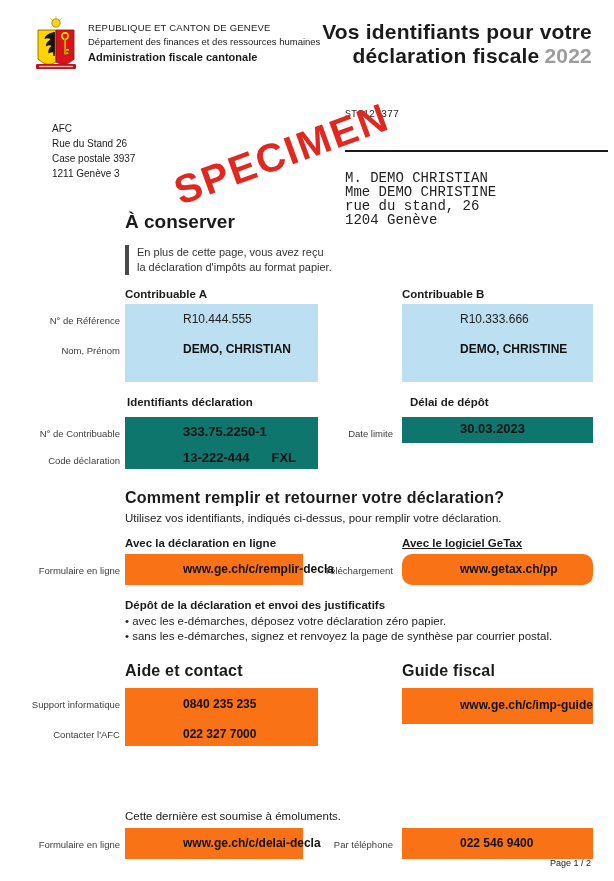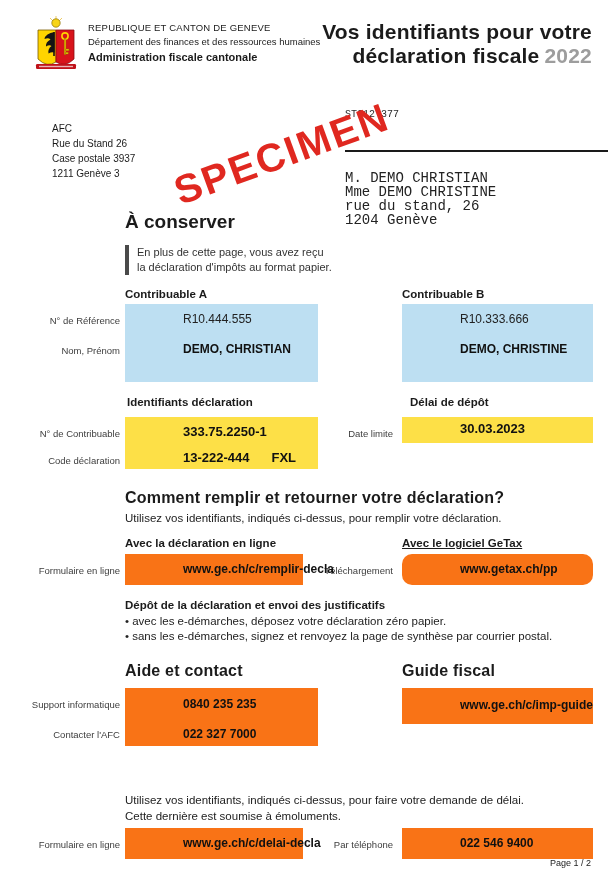--- a/index.html
+++ b/index.html
@@ -28,21 +28,21 @@
   .keep-title { position:absolute; left:125px; top:211px; font-size:19px; font-weight:bold; }
   .keep-note { position:absolute; left:125px; top:245px; border-left:4px solid #4a4a4a; padding-left:8px; font-size:11px; line-height:15px; color:#333; }
 
   
   .lbl { position:absolute; width:112px; text-align:right; font-size:9.5px; color:#3d3d3d; }
   .lbl.c1 { left:8px; }
   .lbl.c2 { left:281px; }
   .colhead { position:absolute; font-size:11.5px; font-weight:bold; }
   .box { position:absolute; }
   .blue { background:#bddff2; }
-  .yellow { background:#fde047; }
+  .yellow { background:#0f766e; }
   .gray { background:#f97316; }
   .val { position:absolute; left:10px; font-size:12px; color:#222; white-space:nowrap;margin-left:48px; }
   .val.b { font-weight:bold; color:#111; }
   .val.big { font-size:13px; font-weight:bold; color:#111; }
   .h1 { position:absolute; font-size:16px; font-weight:bold; letter-spacing:.2px; }
   .body-txt { position:absolute; font-size:11.5px; line-height:15px; color:#222; }
   .sub { position:absolute; font-size:11.5px; font-weight:bold; }
   .suffix { margin-left:22px; }
   .pagenum { position:absolute; right:23px; top:858px; font-size:9px; color:#222; }
 </style>
@@ -152,21 +152,20 @@
   <div class="lbl c1" style="top:699px;">Support informatique</div>
   <div class="lbl c1" style="top:729px;">Contacter l'AFC</div>
   <div class="box gray" style="left:125px; top:688px; width:193px; height:58px;">
     <div class="val b" style="top:9px;">0840 235 235</div>
     <div class="val b" style="top:39px;">022 327 7000</div>
   </div>
   <div class="box gray" style="left:402px; top:688px; width:191px; height:36px;">
     <div class="val b" style="top:10px;">www.ge.ch/c/imp-guide</div>
   </div>
 
-  <div class="body-txt" style="left:125px; top:793px;">Utilisez vos identifiants, indiqués ci-dessus, pour faire votre demande de délai.</div>
   <div class="body-txt" style="left:125px; top:809px;">Cette dernière est soumise à émoluments.</div>
   <div class="lbl c1" style="top:839px;">Formulaire en ligne</div>
   <div class="lbl c2" style="top:839px;">Par téléphone</div>
   <div class="box gray" style="left:125px; top:828px; width:178px; height:31px;">
     <div class="val b" style="top:8px;">www.ge.ch/c/delai-decla</div>
   </div>
   <div class="box gray" style="left:402px; top:828px; width:191px; height:31px;">
     <div class="val b" style="top:8px;">022 546 9400</div>
   </div>
 

